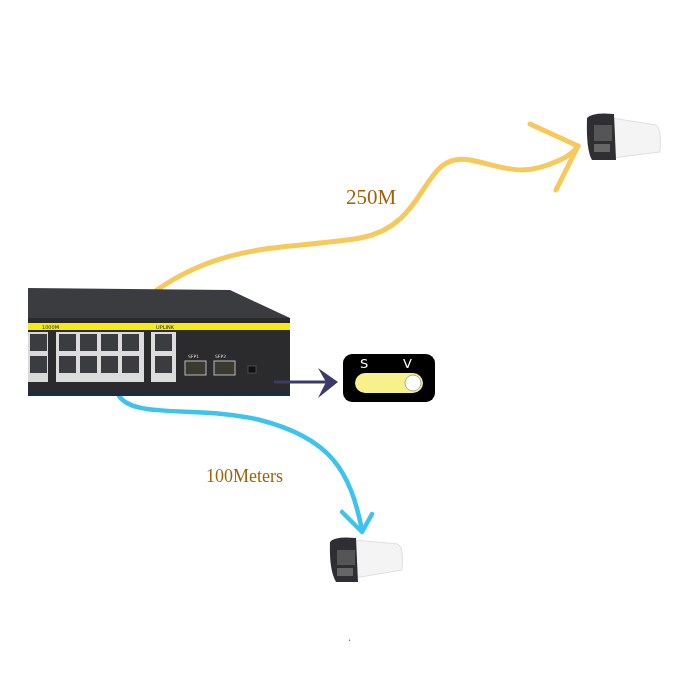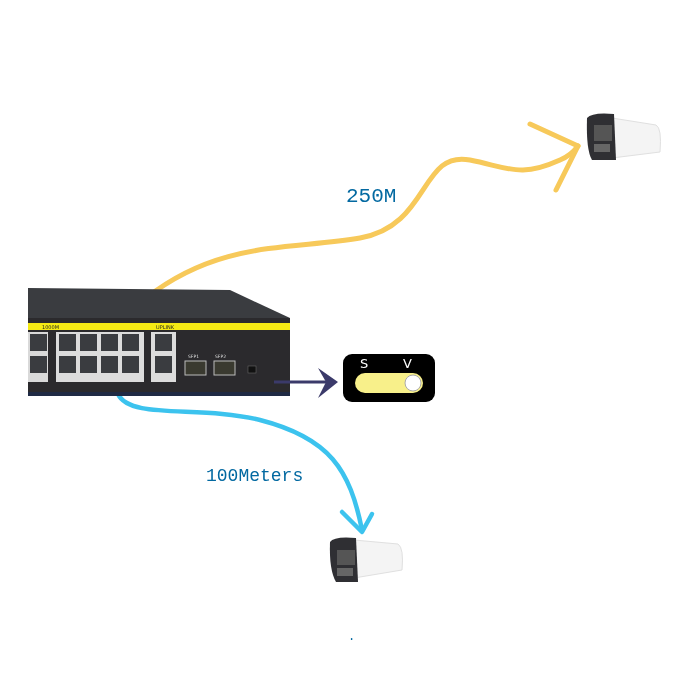--- a/index.html
+++ b/index.html
@@ -1,19 +1,19 @@
 <!DOCTYPE html>
 <html><head>
 <meta charset="utf-8">
 <style>
   html, body { margin: 0; padding: 0; background: #ffffff; }
   body { width: 700px; height: 700px; position: relative; overflow: hidden;
          font-family: "DejaVu Sans", sans-serif; }
   .abs { position: absolute; }
-  .label { position: absolute; font-family: Liberation Mono, monospace; color: #0369a1; }
+  .label { position: absolute; font-family: Liberation Serif, serif; color: #a16207; }
   #label-250 { left: 346px; top: 185px; font-size: 21px; }
   #label-100 { left: 206px; top: 466px; font-size: 18px; text-align: right; }
   #dot { left: 348px; top: 630px; font-size: 12px; }
   svg text { font-family: "DejaVu Sans", sans-serif; }
 </style>
 </head>
 <body>
 
 <svg class="abs" width="700" height="700" style="left:0;top:0">
 

